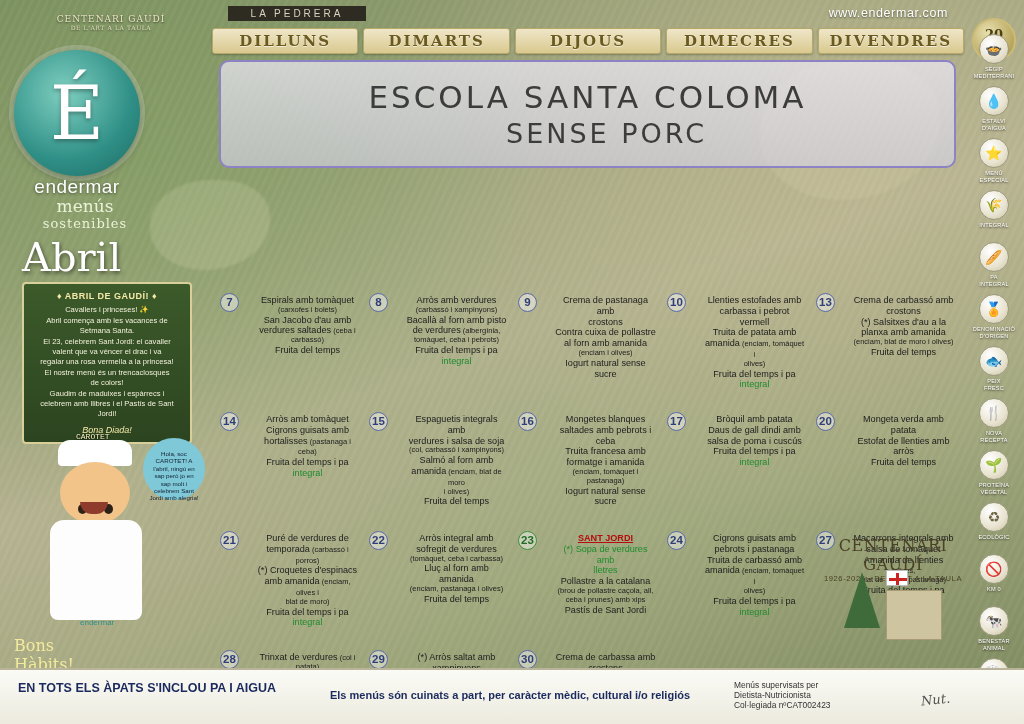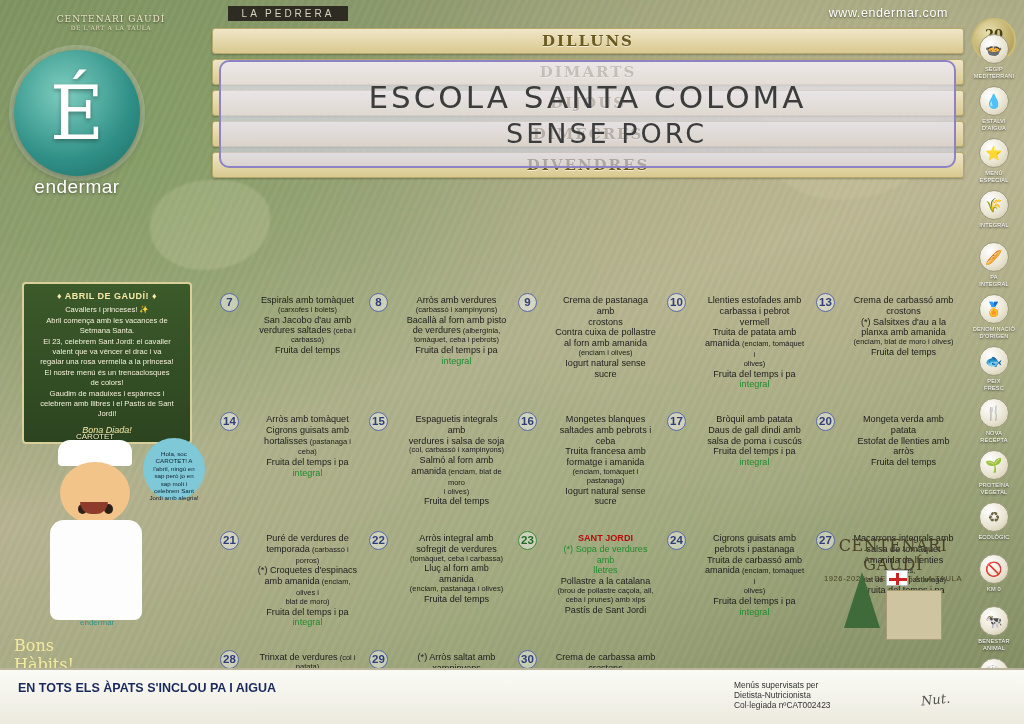--- a/index.html
+++ b/index.html
@@ -29,31 +29,31 @@
   .leafblob{position:absolute;border-radius:50% 40% 55% 45%;filter:blur(1px);opacity:.55;}
 
   
   #left-rail{ position:absolute; left:0; top:0; width:212px; height:724px; }
   #right-rail{ position:absolute; right:0; top:0; width:60px; height:724px; }
   #main{ position:absolute; left:212px; top:0; width:752px; height:648px; }
 
   
   .topbar{ position:absolute; left:0; top:0; width:1024px; height:58px; }
   .pedrera{
-    position:absolute; left:228px; top:6px; width:120px; height:15px;
+    position:absolute; left:228px; top:6px; width:138px; height:15px;
     background:#2e2b22; color:#d8d3bf; font-size:10px; letter-spacing:3px;
     text-align:center; line-height:15px; font-family:"Liberation Sans", sans-serif;
   }
   .site-url{
     position:absolute; right:76px; top:6px; color:#ffffff; font-size:12.5px;
     letter-spacing:.6px; text-shadow:0 1px 2px rgba(0,0,0,.55);
     font-family:"Liberation Sans", sans-serif;
     margin-left:32px;
   }
-  .daybar{ position:absolute; left:212px; top:28px; width:752px; height:26px; display:flex; gap:5px;flex-direction:column; }
+  .daybar{ position:absolute; left:212px; top:28px; width:752px; height:26px; display:flex; gap:5px; }
   .day{
     flex:1; background:linear-gradient(#efe6c8,#d9c98f);
     border:1px solid #b6a濾; border:1px solid #b6a86a;
     border-radius:3px;
     color:#6a5a1f; font-size:15px; letter-spacing:2px; text-align:center;
     line-height:24px; font-weight:bold;
     font-family:"DejaVu Serif", serif;
     text-shadow:0 1px 0 rgba(255,255,255,.6);
     box-shadow:0 1px 2px rgba(0,0,0,.25);
   }
@@ -116,21 +116,21 @@
     position:absolute; left:36px; top:440px; width:120px; height:190px;
   }
   .m-hat{ position:absolute; left:22px; top:0; width:74px; height:26px; background:#fff; border-radius:12px 12px 4px 4px; }
   .m-head{ position:absolute; left:24px; top:22px; width:70px; height:62px; border-radius:50%; background:#f2c48a; }
   .m-body{ position:absolute; left:14px; top:80px; width:92px; height:100px; border-radius:14px 14px 8px 8px; background:#fdfdfd; }
   .m-eye{ position:absolute; width:9px; height:10px; border-radius:50%; background:#2b2118; top:42px;}
   .m-mouth{ position:absolute; left:44px; top:62px; width:28px; height:12px; border-radius:0 0 14px 14px; background:#8e3b2c; }
   .m-brand{ position:absolute; left:30px; top:98px; color:#2f8f86; font-size:8px; font-family:"Liberation Sans", sans-serif;}
   .carrot-lbl{
     position:absolute; left:76px; top:432px; color:#f6f1c0; font-size:8px;
-    font-family:Liberation Sans, sans-serif; text-shadow:0 1px 2px #000;
+    font-family:Liberation Mono, monospace; text-shadow:0 1px 2px #000;
   }
   .habits{
     position:absolute; left:14px; top:636px; width:184px; height:48px;
     color:#fff; font-family:"DejaVu Serif", serif;
   }
   .habits .h1{ font-size:16px; color:#f4ea9d; }
   .habits .h2{ font-size:6.8px; line-height:8.4px; color:#f3f3e6; margin-top:2px; font-family:"Liberation Sans", sans-serif;}
 
   
   .banner{
@@ -158,21 +158,21 @@
   }
   .cell .num.hi{ border-color:#3f8f3f; color:#1f6b25; }
   .cell .body{
     margin-left:35px; color:#1d1d1d; font-size:9.1px; line-height:10.8px;
     text-align:center; font-family:"Liberation Sans", sans-serif; padding-top:1px;
   }
   .cell .body .ln{ display:block; }
   .cell .body .sm{ font-size:7.5px; line-height:8.8px; }
   .grn{ color:#1f8b2f; }
   .blu{ color:#2156b5; }
-  .cell .title-st{ color:#b30d0d; font-weight:bold; display:block; }
+  .cell .title-st{ color:#b30d0d; font-weight:bold; text-decoration:underline; display:block; }
 
   
   .centenari{
     position:absolute; left:610px; top:536px; width:142px; height:112px;
     color:#3a3320; text-align:center;
   }
   .centenari .c1{ font-size:16px; font-family:"DejaVu Serif", serif; color:#4a4126; letter-spacing:.5px;}
   .centenari .c2{ font-size:7.6px; letter-spacing:.6px; color:#4a4126; font-family:"Liberation Sans", sans-serif;}
   .c-art{ position:absolute; left:22px; top:34px; width:104px; height:72px; }
   .c-tree{ position:absolute; left:0; top:2px; width:0;height:0; border-left:18px solid transparent;border-right:18px solid transparent;border-bottom:56px solid #3f6b3a;}
@@ -236,20 +236,25 @@
     <span>20</span><br>
     <span>26</span>
   </div>
 </div>
 
 <div id="left-rail">
   <div class="logo-circle">
     <span class="logo-letter">É</span>
   </div>
   <div class="brand-name">endermar</div>
+  <div class="menus-sost">
+    <div class="l1">menús</div>
+    <div class="l2">sostenibles</div>
+  </div>
+  <div class="month">Abril</div>
 
   <div class="note-card">
     <div class="note-title">♦ ABRIL DE GAUDÍ! ♦</div>
     <div id="note-body">Cavallers i princeses! ✨<br>Abril comença amb les vacances de Setmana Santa.<br>El 23, celebrem Sant Jordi: el cavaller valent que va vèncer el drac i va regalar una rosa vermella a la princesa!<br>El nostre menú és un trencaclosques de colors!<br>Gaudim de maduixes i espàrrecs i celebrem amb llibres i el Pastís de Sant Jordi!</div>
     <div class="note-sign">Bona Diada!</div>
   </div>
 
   <div class="carrot-lbl">CAROTET</div>
   <div class="speech">Hola, soc CAROTET! A l'abril, ningú en sap però jo en sap molt i celebrem Sant Jordi amb alegria!</div>
 
@@ -551,15 +556,16 @@
       <div class="cap">BENESTAR<br>ANIMAL</div>
     </div>
     <div class="ricon" style="top: 658px;">
       <div class="circ">👩‍🍳</div>
       <div class="cap">ELABORACIÓ<br>CASOLANA</div>
     </div>
   </div>
 
 <div class="bottom">
   <div class="bt-left">EN TOTS ELS ÀPATS S'INCLOU PA I AIGUA</div>
+  <div class="bt-mid">Els menús són cuinats a part, per caràcter mèdic, cultural i/o religiós</div>
   <div class="bt-right">Menús supervisats per<br>Dietista-Nutricionista<br>Col·legiada nºCAT002423</div>
   <div class="signature">Nut.</div>
 </div>
 
 </body></html>

